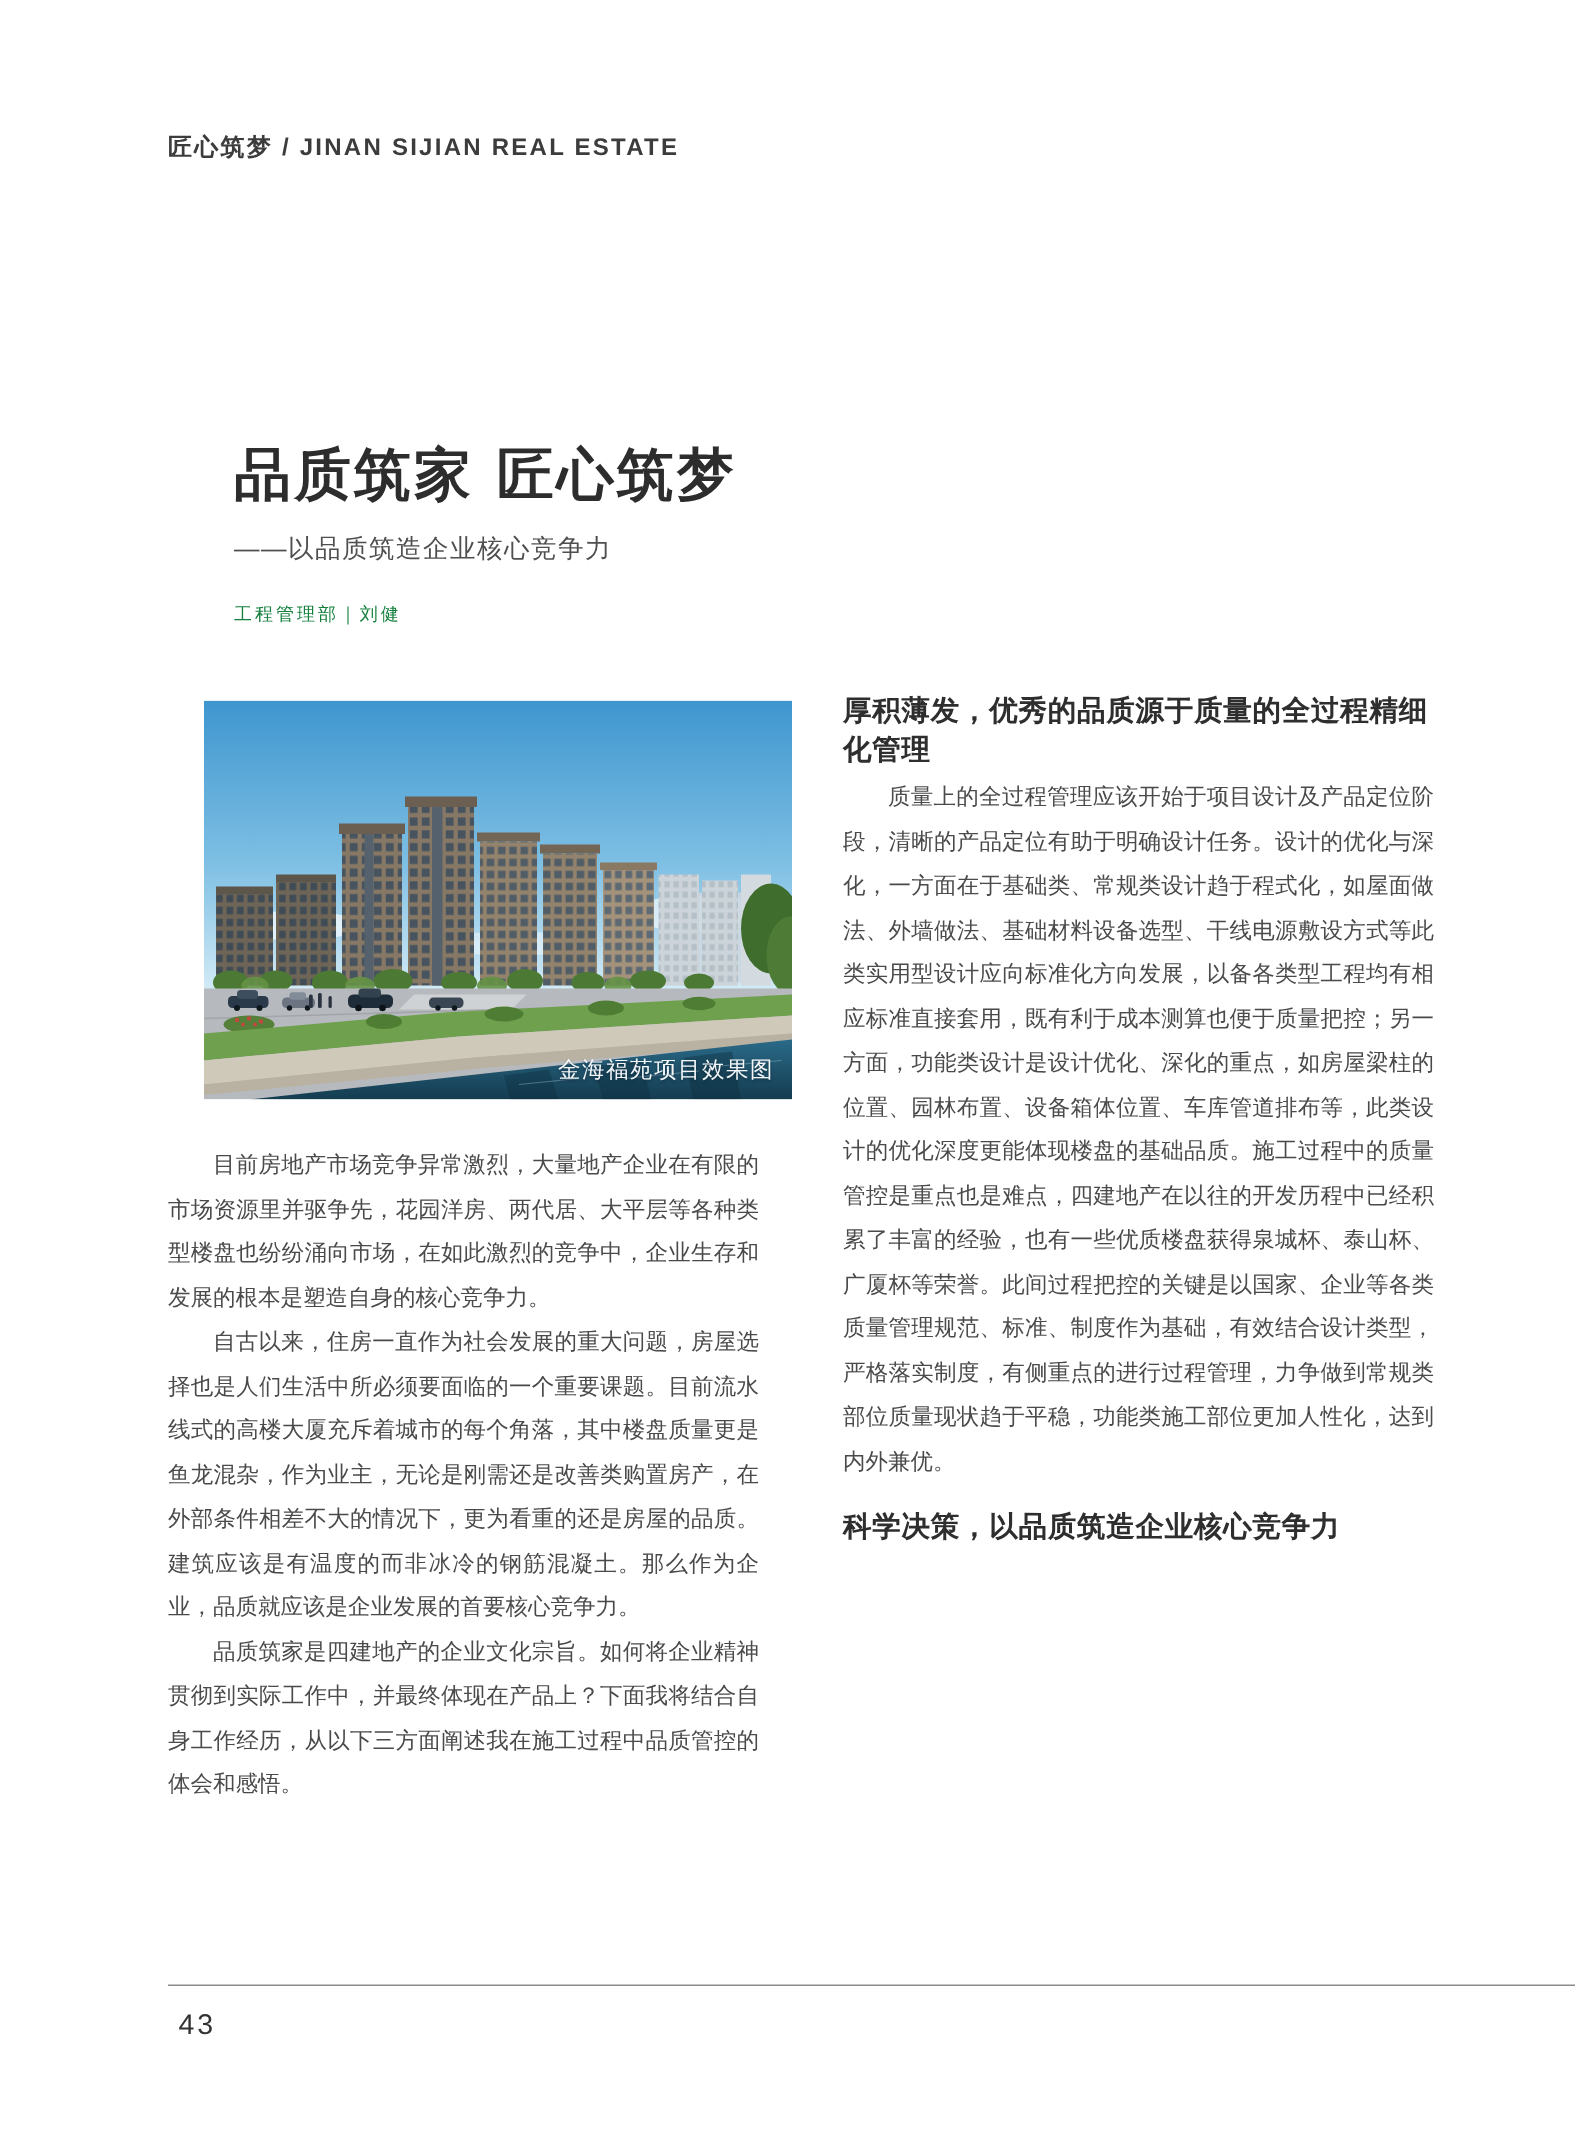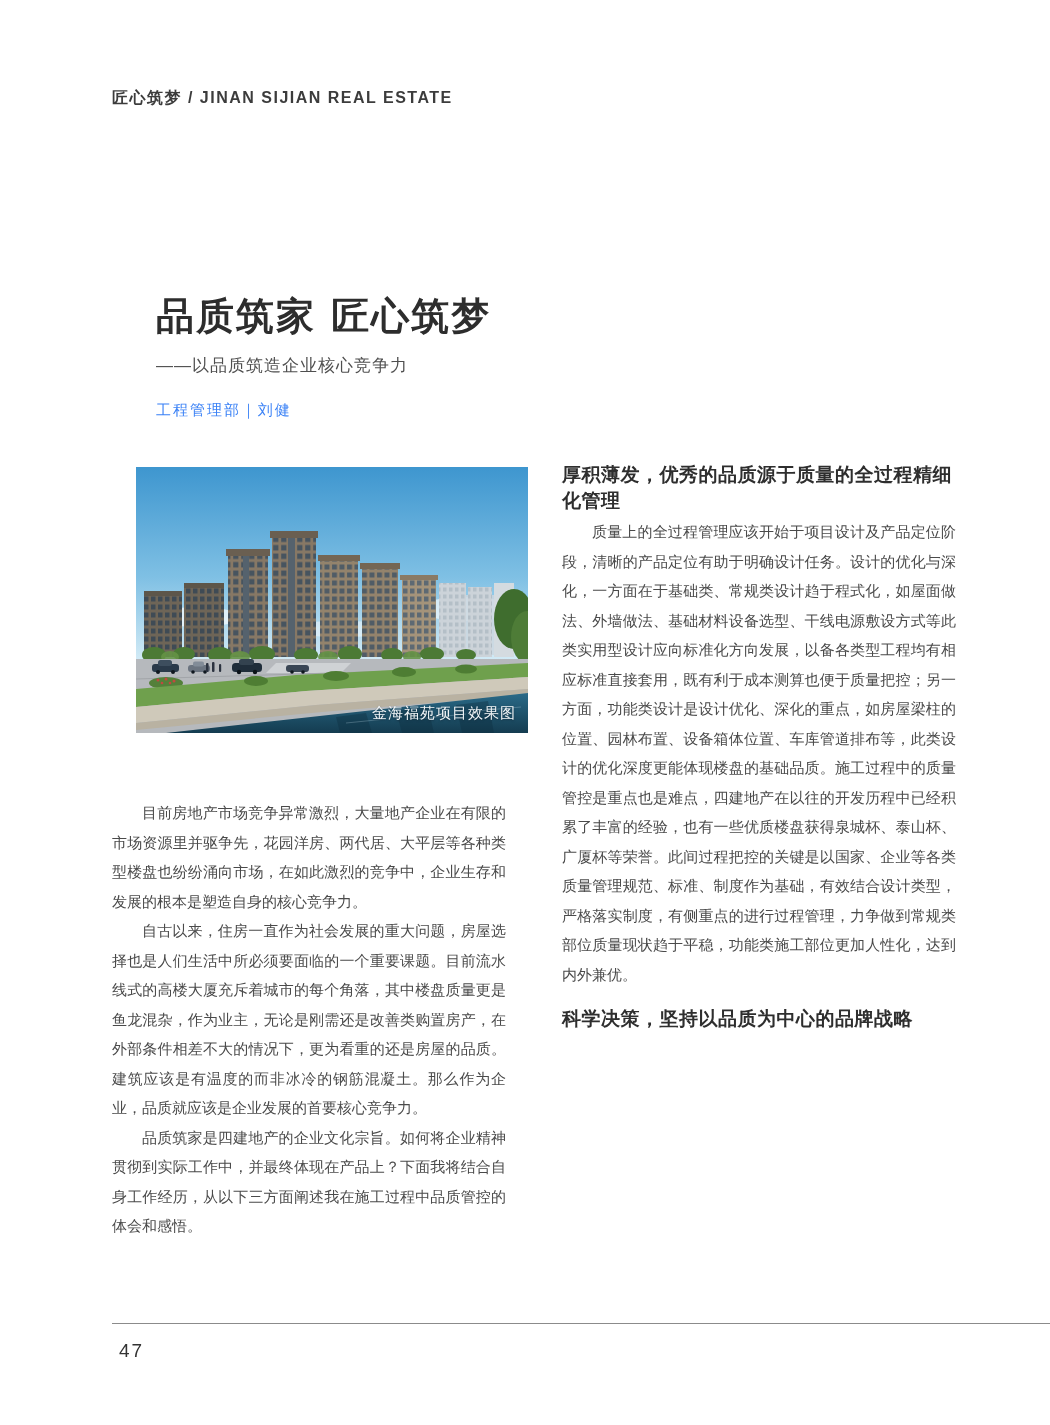--- a/index.html
+++ b/index.html
@@ -10,33 +10,33 @@
   .running-head{
     position:absolute;left:112px;top:88px;
     font-size:16px;font-weight:bold;letter-spacing:1.5px;color:#3c3c3c;
   }
   .title-block{position:absolute;left:112px;top:294px;width:500px;margin-left:44px;}
   .article-title{
     font-family:"DejaVu Serif","Liberation Serif",serif;
     font-size:38px;font-weight:600;color:#2d2d2d;letter-spacing:2px;line-height:1.15;
   }
   .article-subtitle{margin-top:16px;font-size:17px;color:#4f4f4f;letter-spacing:1px;}
-  .article-byline{margin-top:24px;font-size:15px;color:#3b82f6;letter-spacing:2px;}
+  .article-byline{margin-top:24px;font-size:12px;color:#15803d;letter-spacing:2px;}
   .figure{
     position:absolute;left:112px;top:467px;width:392px;height:266px;overflow:hidden;padding-left:24px;
   }
   .figure svg{display:block;width:100%;height:100%;}
   .figure-caption{
     position:absolute;right:12px;bottom:10px;color:#f2f6f8;font-size:15px;
     letter-spacing:1px;text-shadow:0 1px 2px rgba(20,40,55,.65);
   }
   .col{position:absolute;width:394px;font-size:15px;line-height:29.5px;
     text-align:justify;color:#4a4a4a;}
   .col p{margin:0;text-indent:2em;}
-  .col-left{left:112px;top:762px;margin-top:36px;}
+  .col-left{left:112px;top:762px;}
   .col-right{left:562px;top:461px;}
   .section-heading{
     font-family:"DejaVu Serif","Liberation Serif",serif;
     font-size:19px;font-weight:bold;color:#2e2e2e;line-height:26px;
     margin:0 0 4px 0;text-align:left;letter-spacing:.5px;
   }
   .section-heading.second{margin-top:16px;}
   .footer-rule{
     position:absolute;left:112px;top:1323px;width:938px;height:0;
     border-top:1px solid #8b8b8b;
@@ -212,19 +212,19 @@
 
   <div class="col col-left">
     <p>目前房地产市场竞争异常激烈，大量地产企业在有限的市场资源里并驱争先，花园洋房、两代居、大平层等各种类型楼盘也纷纷涌向市场，在如此激烈的竞争中，企业生存和发展的根本是塑造自身的核心竞争力。</p>
     <p>自古以来，住房一直作为社会发展的重大问题，房屋选择也是人们生活中所必须要面临的一个重要课题。目前流水线式的高楼大厦充斥着城市的每个角落，其中楼盘质量更是鱼龙混杂，作为业主，无论是刚需还是改善类购置房产，在外部条件相差不大的情况下，更为看重的还是房屋的品质。建筑应该是有温度的而非冰冷的钢筋混凝土。那么作为企业，品质就应该是企业发展的首要核心竞争力。</p>
     <p>品质筑家是四建地产的企业文化宗旨。如何将企业精神贯彻到实际工作中，并最终体现在产品上？下面我将结合自身工作经历，从以下三方面阐述我在施工过程中品质管控的体会和感悟。</p>
   </div>
 
   <div class="col col-right">
     <h2 class="section-heading">厚积薄发，优秀的品质源于质量的全过程精细化管理</h2>
     <p>质量上的全过程管理应该开始于项目设计及产品定位阶段，清晰的产品定位有助于明确设计任务。设计的优化与深化，一方面在于基础类、常规类设计趋于程式化，如屋面做法、外墙做法、基础材料设备选型、干线电源敷设方式等此类实用型设计应向标准化方向发展，以备各类型工程均有相应标准直接套用，既有利于成本测算也便于质量把控；另一方面，功能类设计是设计优化、深化的重点，如房屋梁柱的位置、园林布置、设备箱体位置、车库管道排布等，此类设计的优化深度更能体现楼盘的基础品质。施工过程中的质量管控是重点也是难点，四建地产在以往的开发历程中已经积累了丰富的经验，也有一些优质楼盘获得泉城杯、泰山杯、广厦杯等荣誉。此间过程把控的关键是以国家、企业等各类质量管理规范、标准、制度作为基础，有效结合设计类型，严格落实制度，有侧重点的进行过程管理，力争做到常规类部位质量现状趋于平稳，功能类施工部位更加人性化，达到内外兼优。</p>
-    <h2 class="section-heading second">科学决策，坚持以品质为中心的品牌战略</h2>
+    <h2 class="section-heading second">科学决策，以品质筑造企业核心竞争力</h2>
   </div>
 
   <div class="footer-rule"></div>
-  <div class="page-number">47</div>
+  <div class="page-number">43</div>
 
 </div>
 
 </body></html>

